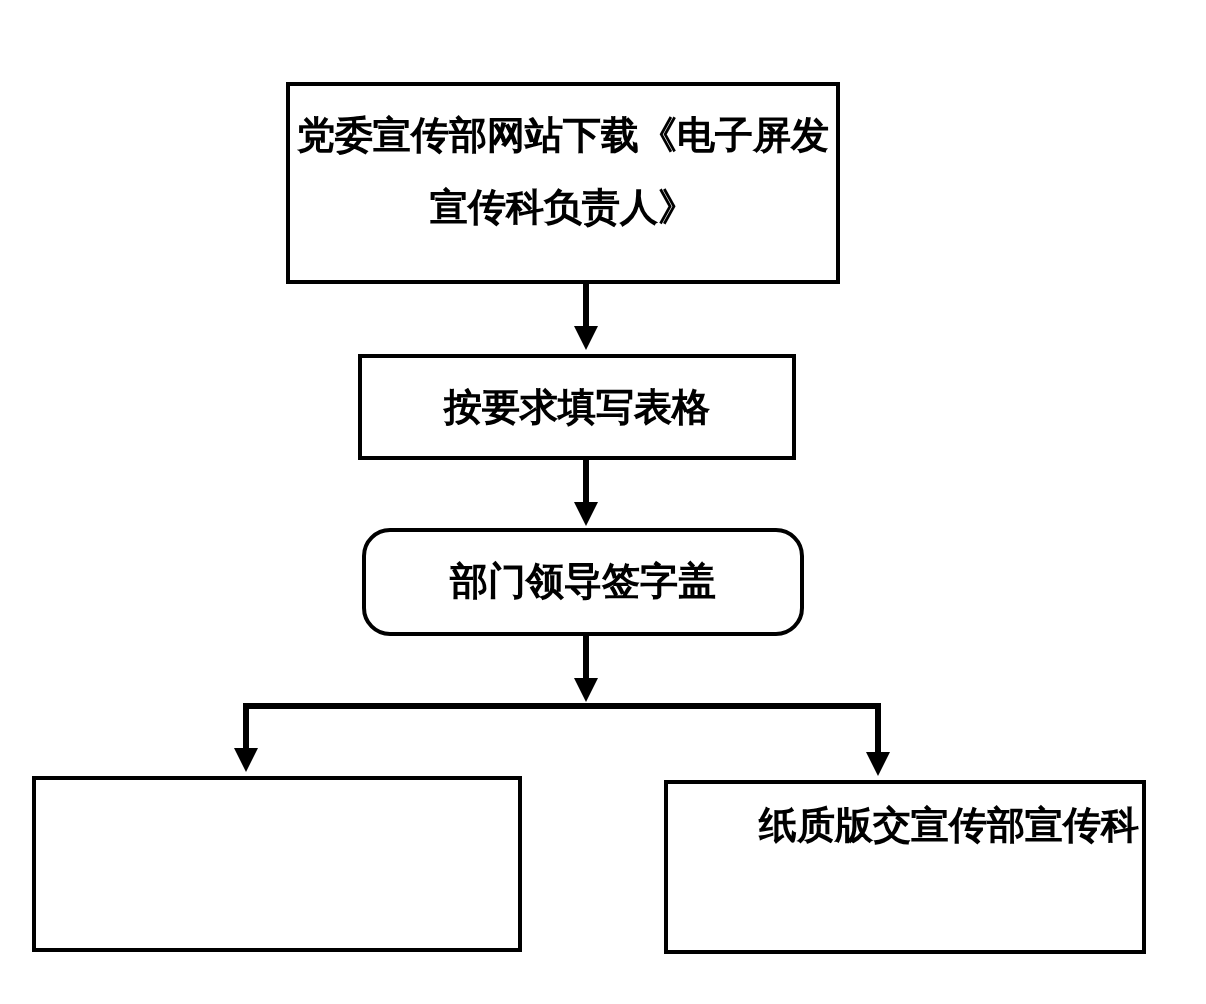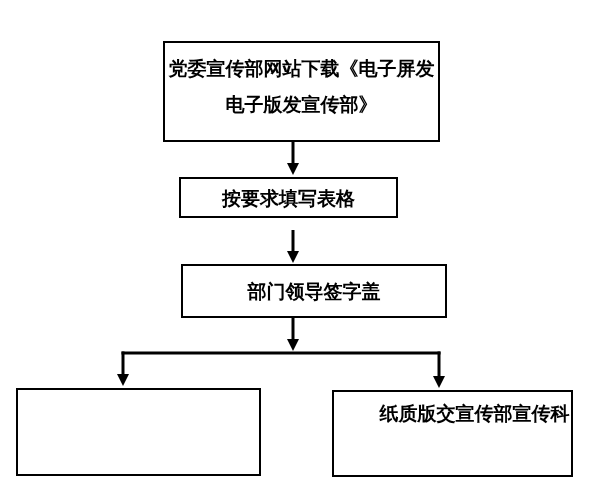--- a/index.html
+++ b/index.html
@@ -33,34 +33,34 @@
     display: flex;
     flex-direction: column;
     align-items: center;
     justify-content: center;
     text-align: center;
   }
   .node .line {
     white-space: nowrap;
   }
   .node-download {
-    left: 163px; top: 41px;
+    left: 143px; top: 41px;
     width: 277px; height: 101px;
     padding-bottom: 12px;
     text-align: center;
   }
   .node-download .line { line-height: 36px; }
   .node-fill {
     left: 179px; top: 177px;
-    width: 219px; height: 41px;
+    width: 219px; height: 53px;
   }
   .node-fill .line { line-height: 24px; }
   .node-sign {
     left: 181px; top: 264px;
-    width: 266px; height: 54px;
+    width: 221px; height: 54px; border-radius: 14px;
   }
   .node-sign .line { line-height: 24px; }
   .node-electronic {
     left: 16px; top: 388px;
     width: 245px; height: 88px;
   }
   .node-electronic .line { line-height: 38px; }
   .node-paper {
     left: 332px; top: 390px;
     width: 241px; height: 87px;
@@ -83,21 +83,21 @@
     <line x1="293" y1="142" x2="293" y2="170" stroke="#000000" stroke-width="3" marker-end="url(#arrowhead)"></line>
     <line x1="293" y1="230" x2="293" y2="258" stroke="#000000" stroke-width="3" marker-end="url(#arrowhead)"></line>
     <line x1="293" y1="318" x2="293" y2="346" stroke="#000000" stroke-width="3" marker-end="url(#arrowhead)"></line>
     <line x1="121.5" y1="353" x2="440.5" y2="353" stroke="#000000" stroke-width="3"></line>
     <line x1="123" y1="351.5" x2="123" y2="381" stroke="#000000" stroke-width="3" marker-end="url(#arrowhead)"></line>
     <line x1="439" y1="351.5" x2="439" y2="383" stroke="#000000" stroke-width="3" marker-end="url(#arrowhead)"></line>
   </svg>
 
   <div class="node node-download">
     <div class="line">党委宣传部网站下载《电子屏发</div>
-    <div class="line">电子版发宣传部》</div>
+    <div class="line">宣传科负责人》</div>
   </div>
 
   <div class="node node-fill">
     <div class="line">按要求填写表格</div>
   </div>
 
   <div class="node node-sign">
     <div class="line">部门领导签字盖</div>
   </div>
 

